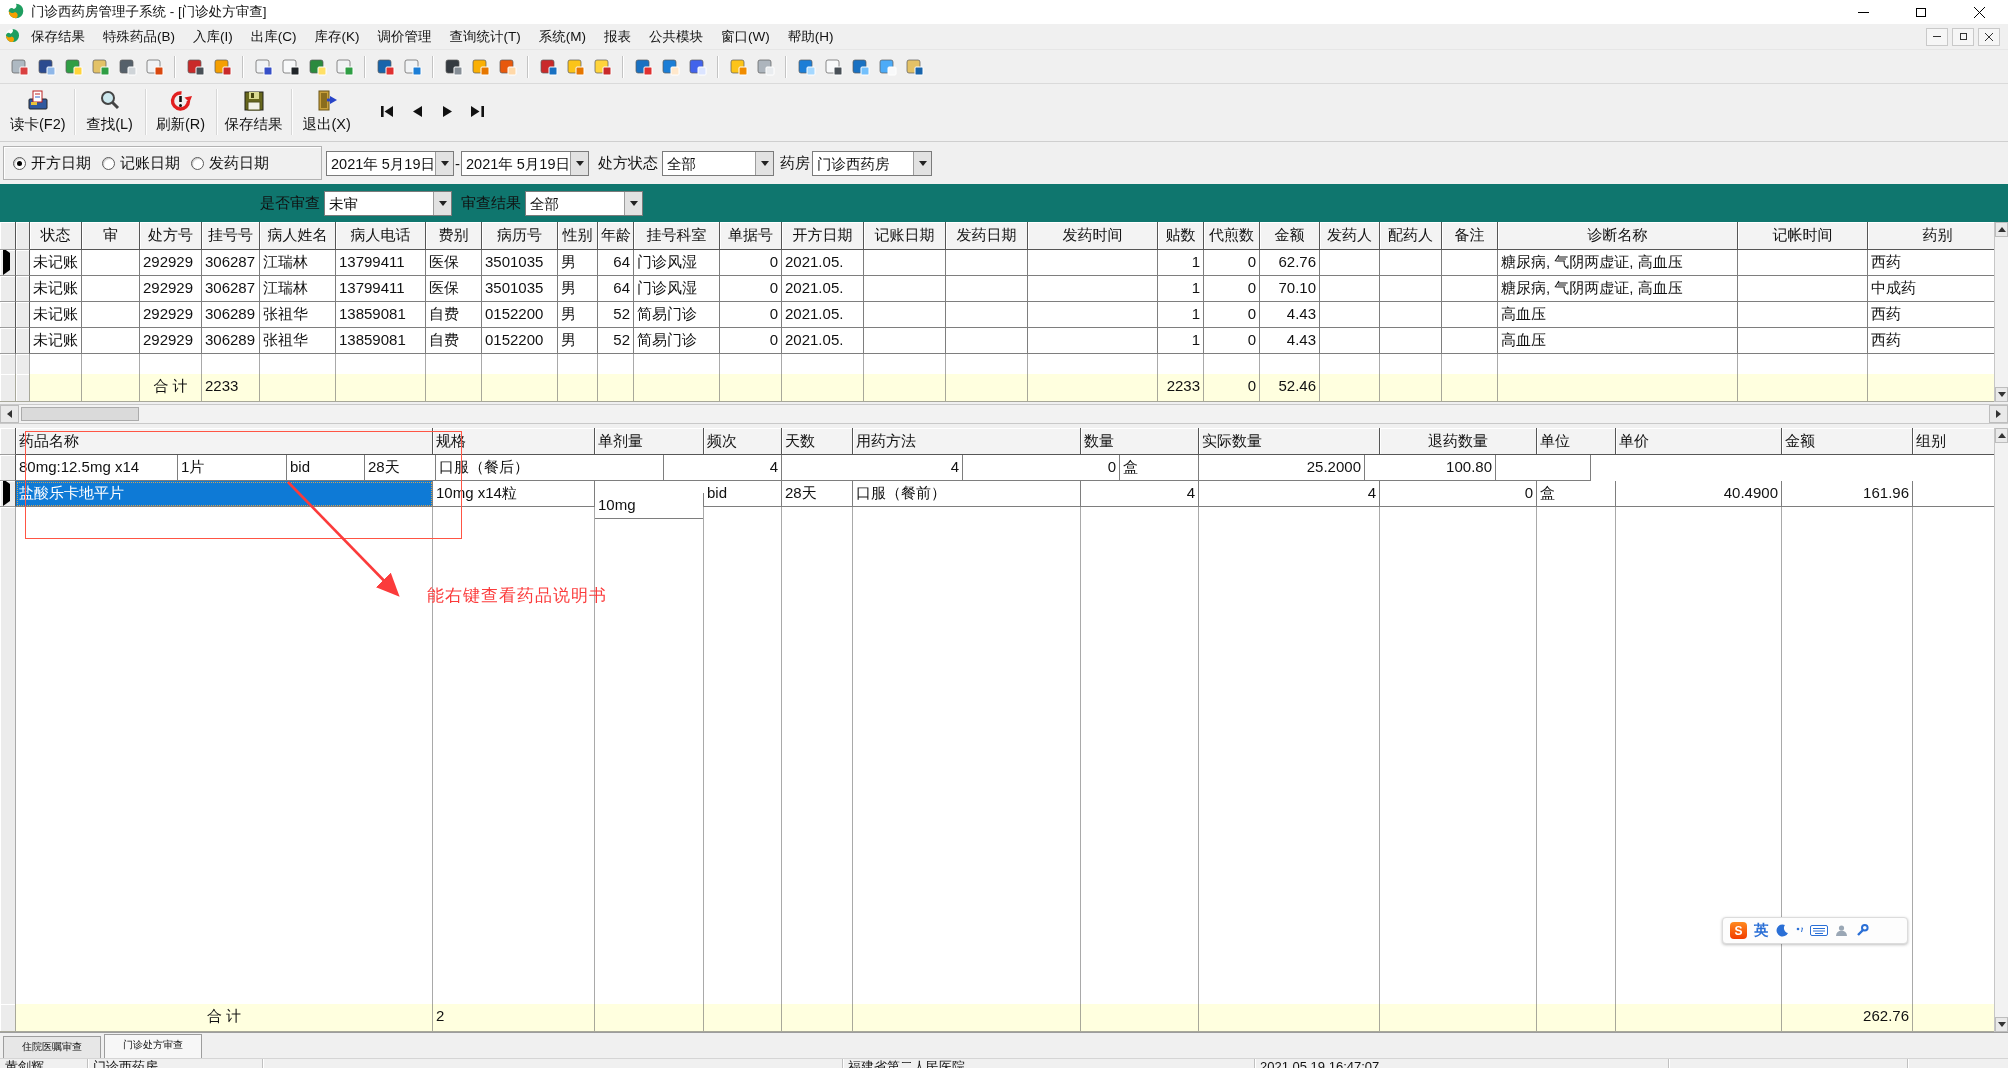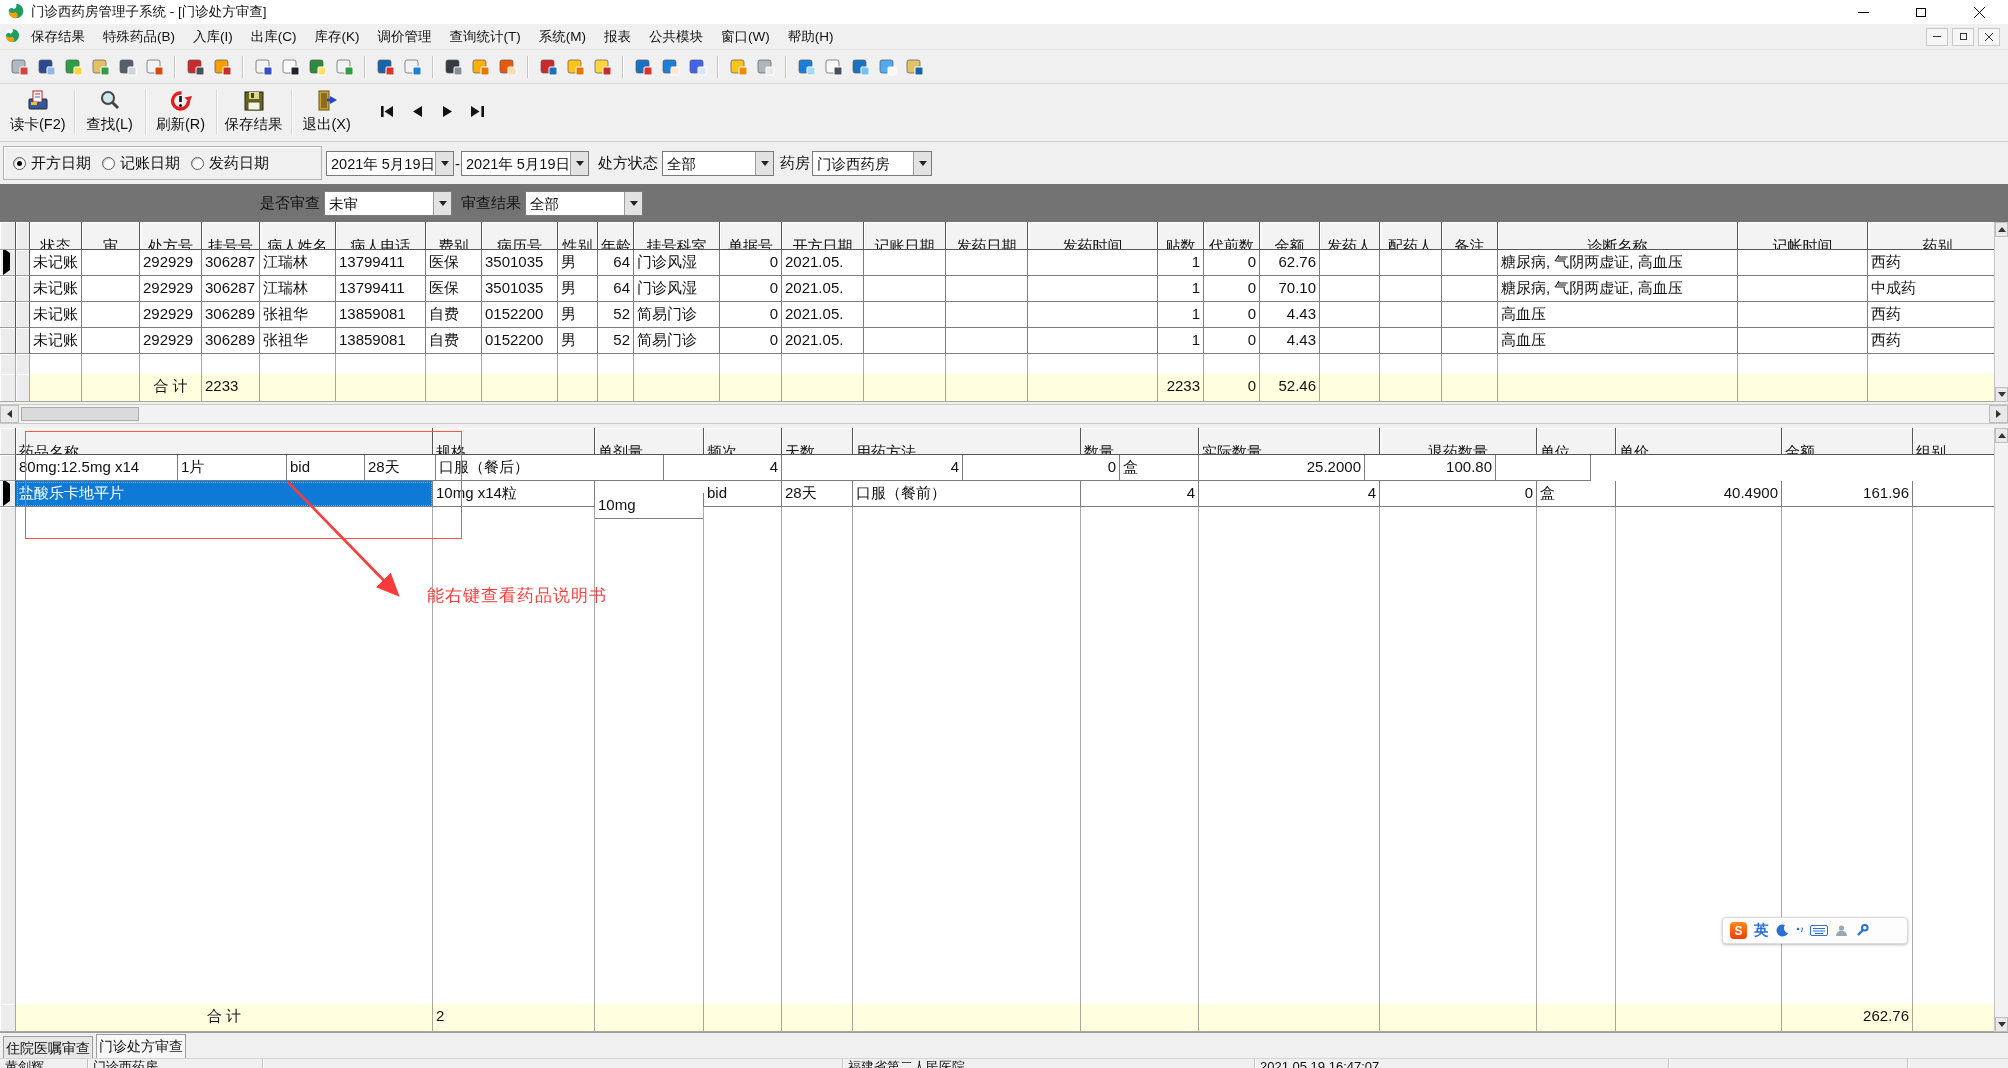--- a/index.html
+++ b/index.html
@@ -24,60 +24,60 @@
 .tbi{width:25px;height:25px;display:flex;align-items:center;justify-content:center}
 .tbsep{width:2px;height:22px;border-left:1px solid #c4c4c4;border-right:1px solid #fff;margin:0 5px}
 .toolbar2{height:58px;display:flex;align-items:flex-start;padding:3px 0 0 4px;background:#f0f0f0;border-bottom:1px solid #cfcfcf}
 .bigbtn{min-width:66px;height:50px;display:flex;flex-direction:column;align-items:center;justify-content:flex-start;gap:1px;font-size:14.5px;padding:1px 6px 0}
 .t2sep{width:1px;height:46px;background:#d7d7d7;box-shadow:1px 0 0 #fdfdfd;margin:2px 2px 0}
 .navbtns{display:flex;margin:13px 0 0 16px;gap:6px}
 .navb{width:24px;height:22px;display:flex;align-items:center;justify-content:center}
 
 
 .frow1{height:42px;display:flex;align-items:center;font-size:15px;padding-left:3px;background:#f0f0f0}
-.frow2{height:38px;display:flex;align-items:center;font-size:15px;padding-left:260px;background:#737373}
+.frow2{height:38px;display:flex;align-items:center;font-size:15px;padding-left:260px;background:#0f766e}
 .gbox{display:flex;align-items:center;height:34px;border:1px solid #b2b2b2;box-shadow:inset 1px 1px 0 #fff;padding:0 9px}
 .gbox2{height:32px}
 .radw{display:flex;align-items:center;gap:5px;margin-right:11px}
 .radw:last-child{margin-right:0}
 .rad{width:13px;height:13px;border-radius:50%;border:1px solid #5a5a5a;background:#fff;position:relative;flex:none;box-shadow:inset 1px 1px 1px #c9c9c9}
 .rad.on::after{content:"";position:absolute;inset:3px;border-radius:50%;background:#000}
 .combo{display:flex;align-items:stretch;height:25px;border:1px solid #7b7b7b;background:#fff;margin-left:4px}
 .ctext{padding:3.5px 2px 0 4px;font-size:14.5px;white-space:nowrap;overflow:hidden}
 .cbtn{width:18px;background:#e2e2e2;border-left:1px solid #9d9d9d;display:flex;align-items:center;justify-content:center;flex:none}
 .tri-d{width:0;height:0;border-left:4px solid transparent;border-right:4px solid transparent;border-top:5px solid #222}
 .flabel{margin-left:9px;white-space:nowrap}
 .dash{margin:0 1px}
 
 
 .grid{background:#fff}
 .grow{display:flex}
 .gc{flex:none;height:100%;border-right:1px solid #7e7e7e;border-bottom:1px solid #7e7e7e;font-size:15px;padding:3px 3px 0;white-space:nowrap;overflow:hidden}
-.hc{background:#f3f3f3;border-right:1px solid #565656;border-bottom:1px solid #565656;box-shadow:inset 1px 1px 0 #fff;text-align:center;padding-top:15px}
+.hc{background:#f3f3f3;border-right:1px solid #565656;border-bottom:1px solid #565656;box-shadow:inset 1px 1px 0 #fff;text-align:center;padding-top:4px}
 .hl{text-align:left}
 .ind{background:#ececec;border-right:1px solid #565656;border-bottom:1px solid #9c9c9c;box-shadow:inset 1px 1px 0 #fff}
 .tot .gc{background:#ffffdf;border-color:#a8a89a}
 .tot .ind{background:#ececec}
 .fillrow .gc{border-bottom:none;border-right-color:#a9a9a9}
 .sel{background:#0e7ad6;color:#fff;outline:1px dotted #cfa254;outline-offset:-2px}
 .mk{width:0;height:0;border-left:7px solid #000;border-top:5px solid transparent;border-bottom:5px solid transparent;margin:5px auto 0}
 
 
 .hscroll{height:20px;margin:2px 0 4px;background:#f2f2f2;border-top:1px solid #c9c9c9;border-bottom:1px solid #c9c9c9;display:flex;align-items:center}
 .sbtn{width:19px;height:18px;background:#e9e9e9;border:1px solid #bdbdbd;display:flex;align-items:center;justify-content:center;flex:none}
 .thumb{width:118px;height:14px;background:#dadada;border:1px solid #ababab;margin-left:2px}
 .tri-l{width:0;height:0;border-top:4px solid transparent;border-bottom:4px solid transparent;border-right:5px solid #333}
 .tri-r{width:0;height:0;border-top:4px solid transparent;border-bottom:4px solid transparent;border-left:5px solid #333}
 .tri-u{width:0;height:0;border-left:4px solid transparent;border-right:4px solid transparent;border-bottom:5px solid #333}
 .vscroll{position:absolute;right:0;width:14px;background:#f2f2f2;border-left:1px solid #c6c6c6;z-index:6;display:flex;flex-direction:column;justify-content:space-between;align-items:center}
 .vsb{width:13px;height:15px;background:#e9e9e9;border:1px solid #bdbdbd;display:flex;align-items:center;justify-content:center}
 
 
 .tabstrip{height:26px;background:#f0f0f0;border-top:1px solid #9d9d9d;display:flex;align-items:flex-end;padding-left:3px;gap:3px}
-.tab{font-size:14px;height:22px;padding:3px 2px 0;border:1px solid #9d9d9d;border-bottom:none;background:#e7e7e7;white-space:nowrap}
+.tab{font-size:10px;height:22px;padding:3px 18px 0;border:1px solid #9d9d9d;border-bottom:none;background:#e7e7e7;white-space:nowrap}
 .tab.active{background:#f7f7f7;height:24px}
 .statusbar{height:10px;display:flex;background:#f0f0f0;border-top:1px solid #d5d5d5;overflow:hidden}
 .seg{flex:none;border-right:1px solid #c0c0c0;box-shadow:1px 0 0 #fff;font-size:13px;line-height:15px;padding:0 5px;white-space:nowrap;overflow:hidden}
 
 
 .ann-rect{position:absolute;left:25px;top:431px;width:437px;height:108px;border:1px solid #f54;z-index:40;pointer-events:none}
 .ann-text{position:absolute;left:427px;top:584px;color:#fb3b3b;font-size:17px;letter-spacing:1px;z-index:40;pointer-events:none}
 #ann-svg{position:absolute;left:0;top:0;z-index:40;pointer-events:none}
 
 

